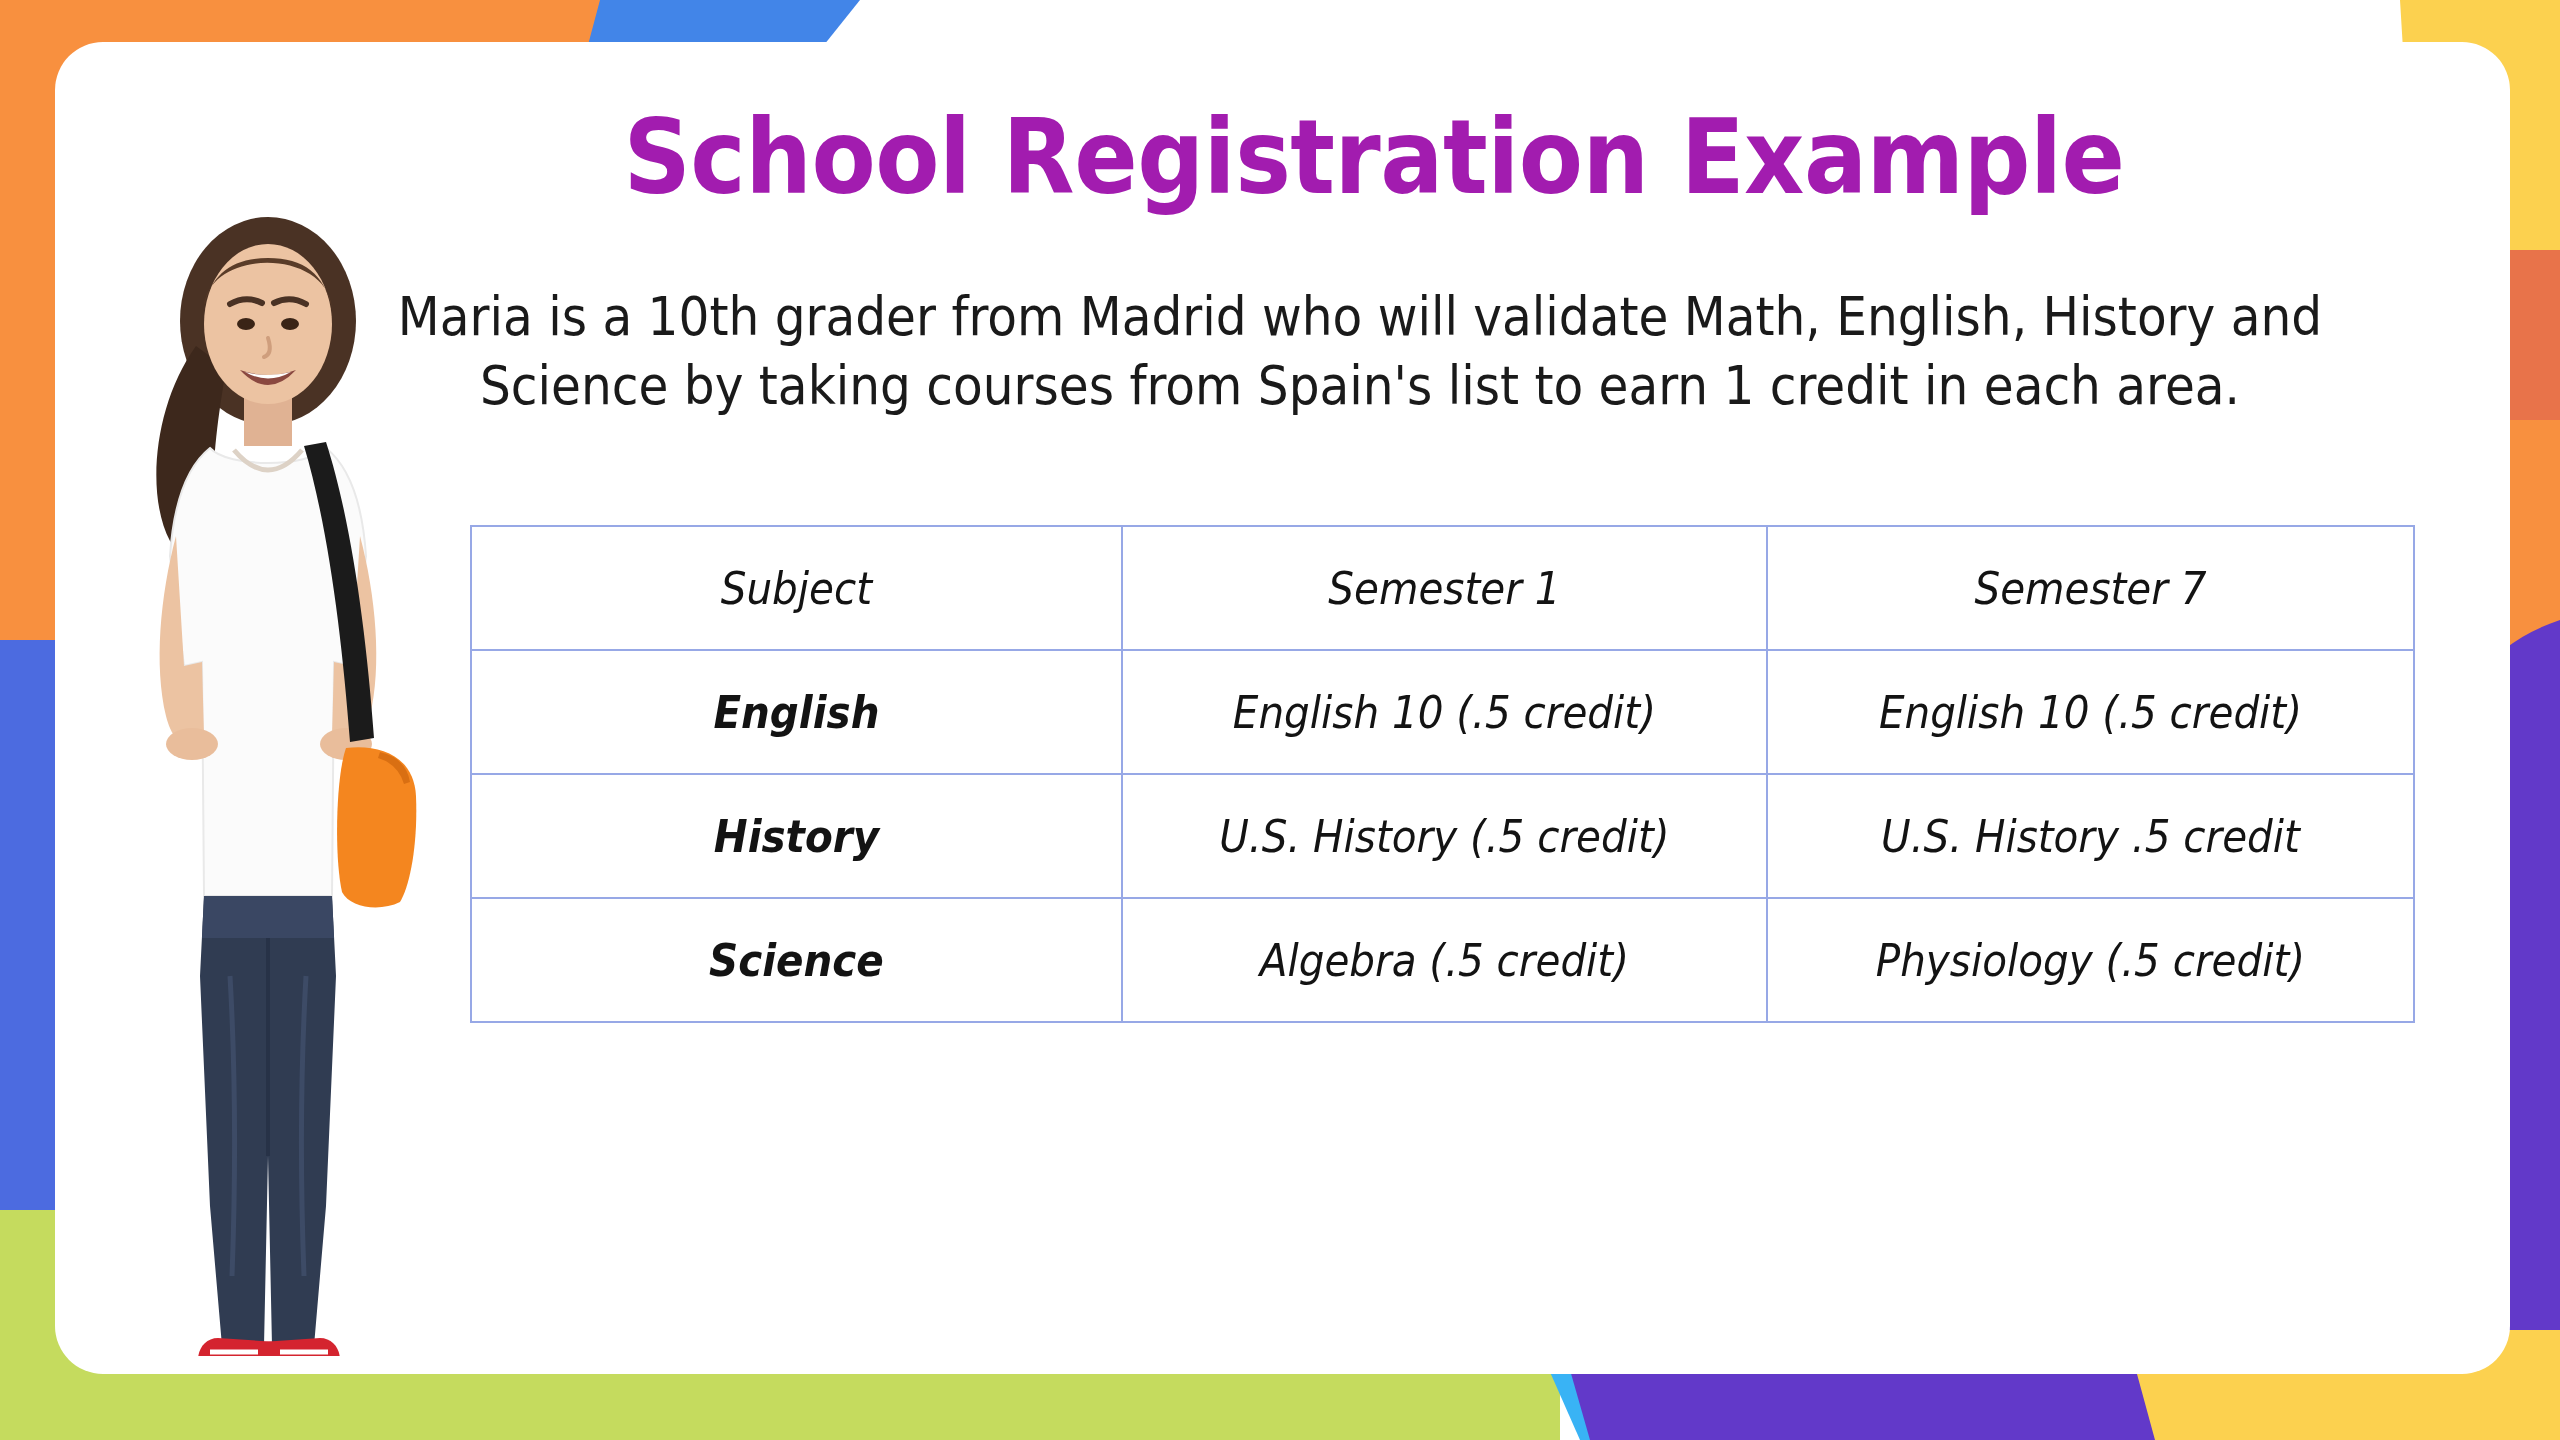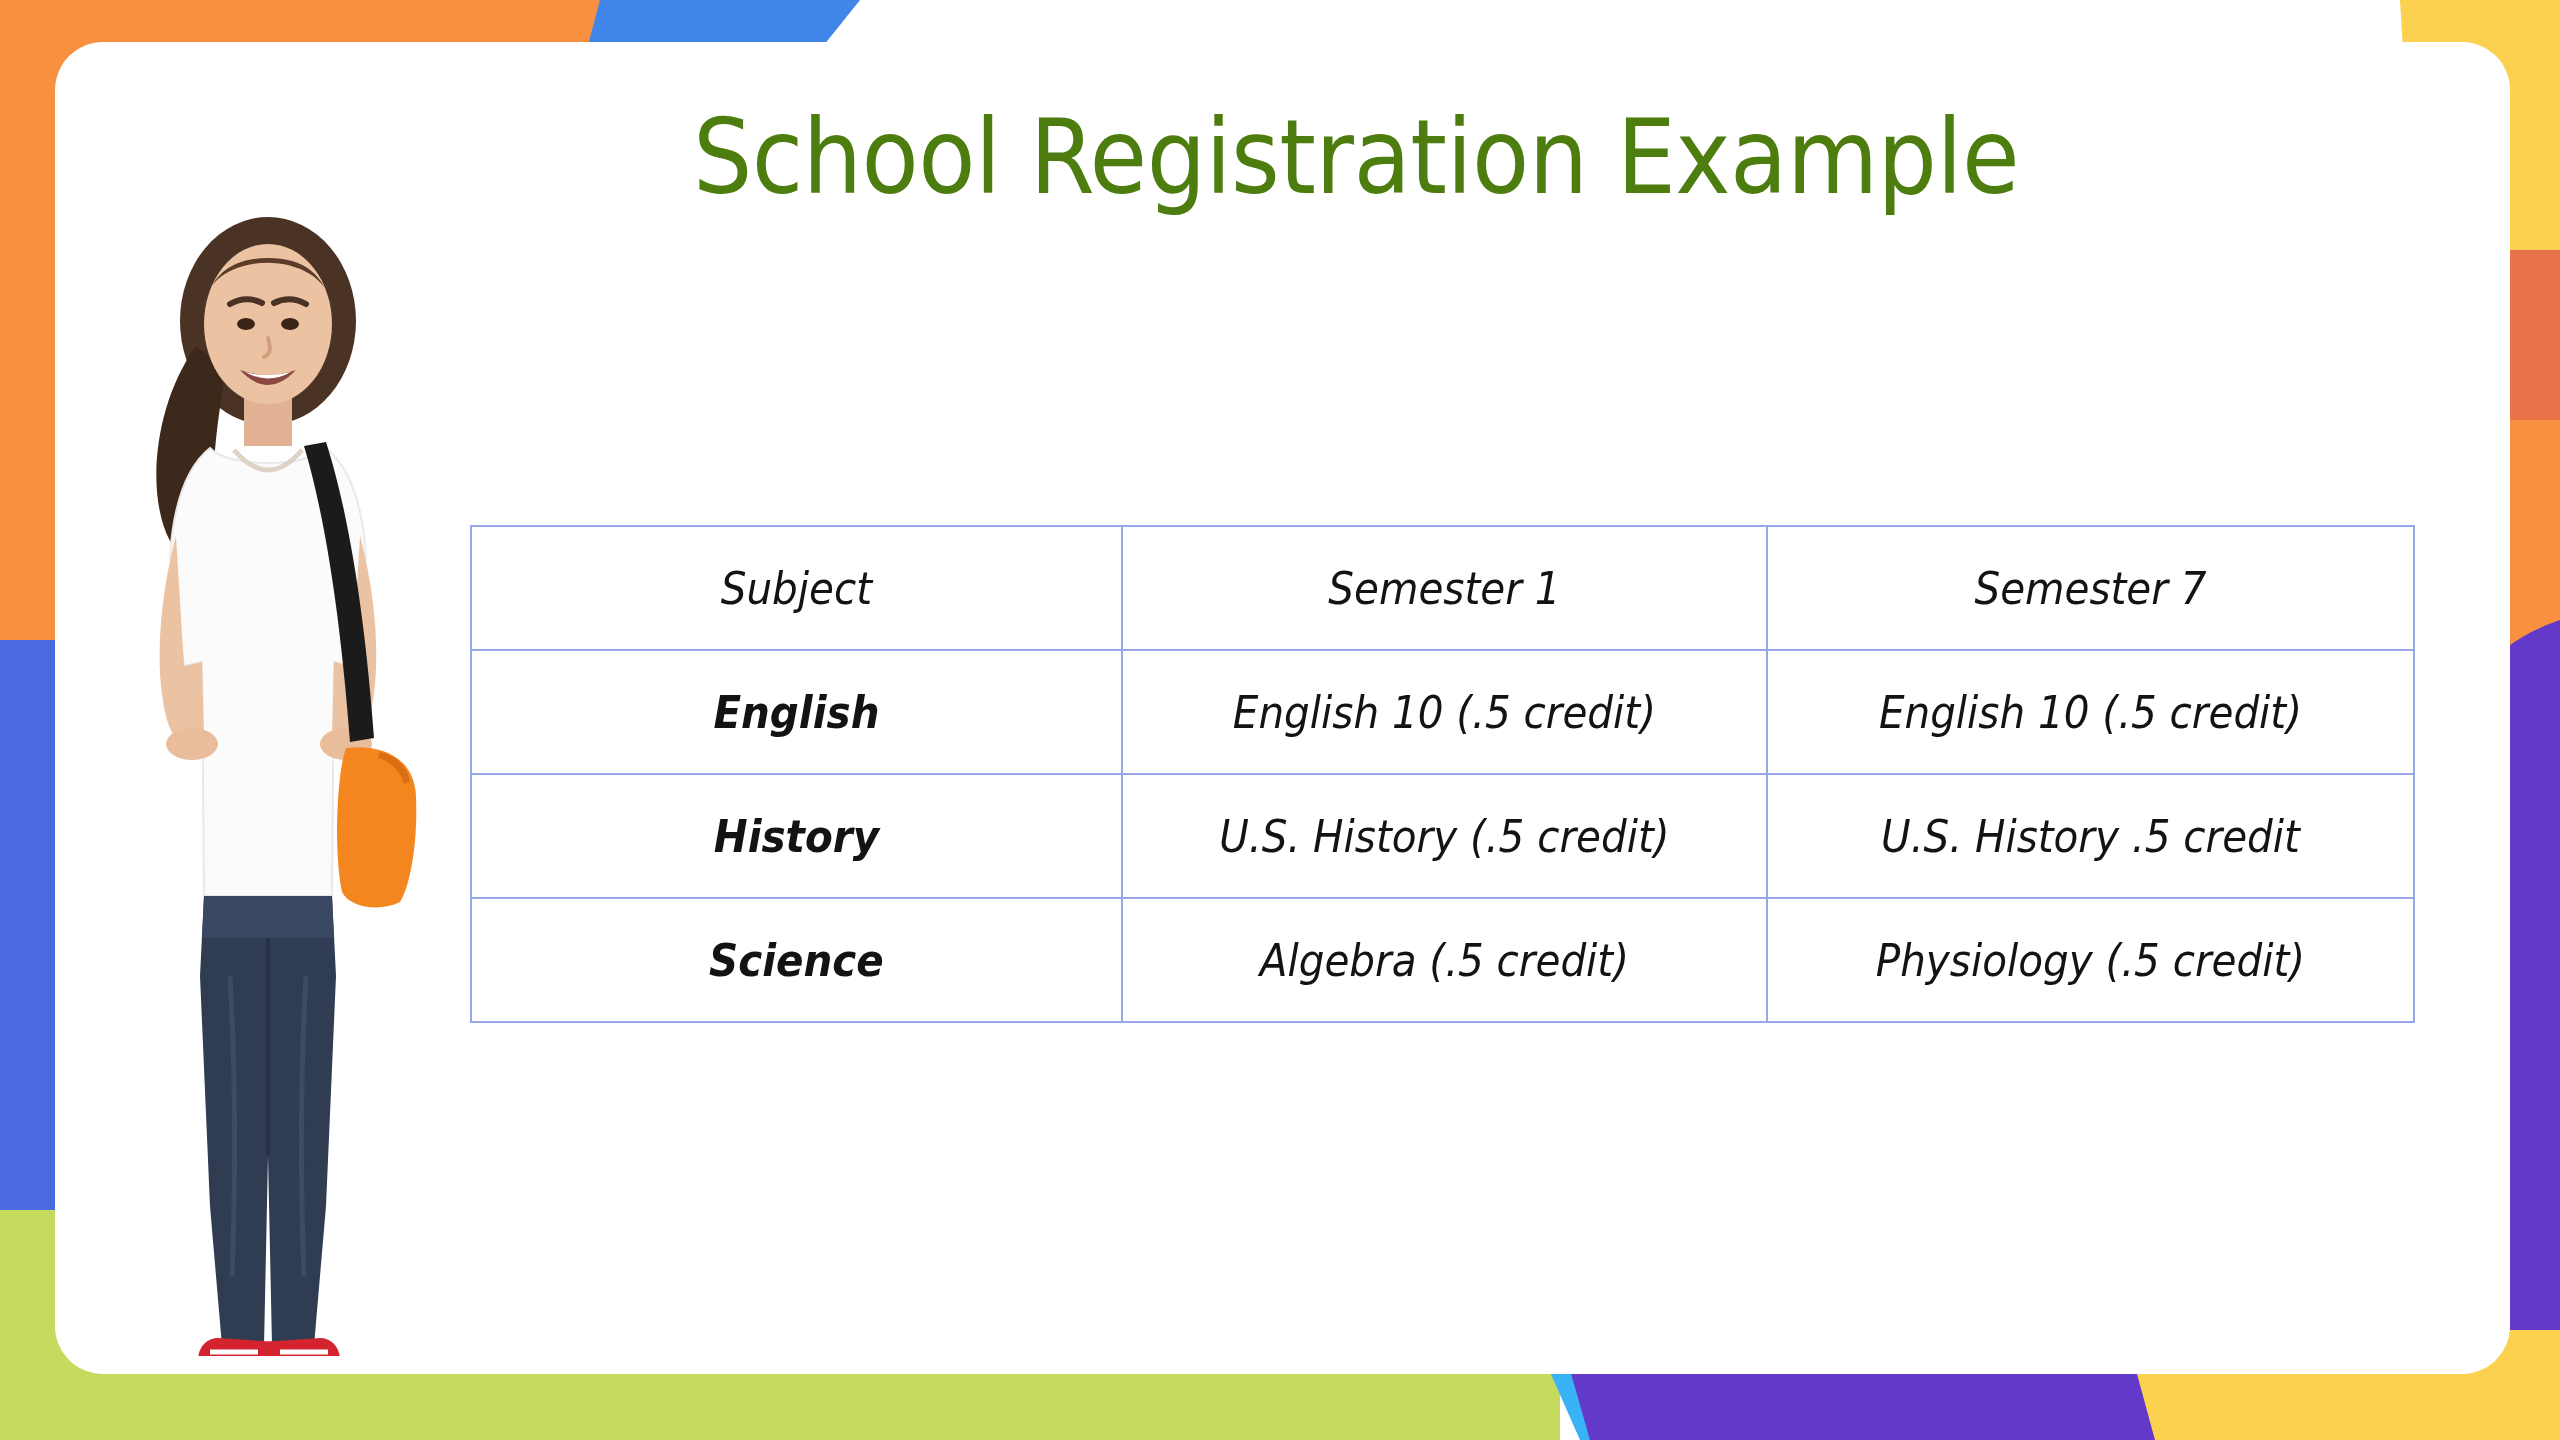--- a/index.html
+++ b/index.html
@@ -35,30 +35,30 @@
     width: 2455px;
     height: 1332px;
     background: #ffffff;
     border-radius: 48px;
     box-shadow: 0 0 0 0 rgba(0,0,0,0);
   }
 
   
   .title {
     position: absolute;
-    left: 326px;
+    left: 344px;
     top: 100px;
     width: 2060px;
     text-align: center;
     font-family: "Liberation Sans Narrow", "DejaVu Sans Condensed", "Liberation Sans", sans-serif;
-    font-weight: 400;
+    font-weight: 700;
     font-size: 104px;
     letter-spacing: -0.5px;
     line-height: 1.1;
-    color: #4d7c0f;
+    color: #a21caf;
     white-space: nowrap;
   }
 
   
   .subtitle {
     position: absolute;
     left: 300px;
     top: 282px;
     width: 2120px;
     text-align: center;
@@ -198,20 +198,21 @@
       <path d="M202,1142 C214,1142 222,1152 222,1164 L222,1184 C222,1192 214,1196 202,1196 L156,1196 C148,1196 144,1190 144,1182 L144,1146 Z" fill="#d4242f"></path>
       <rect x="78" y="1186" width="82" height="18" rx="9" fill="#f6f6f6"></rect>
       <rect x="142" y="1186" width="82" height="18" rx="9" fill="#f6f6f6"></rect>
       <path d="M92,1156 h48 M94,1170 h46" stroke="#ffffff" stroke-width="5"></path>
       <path d="M162,1156 h48 M164,1170 h46" stroke="#ffffff" stroke-width="5"></path>
     </svg>
   </div>
 
   <div class="title">School Registration Example</div>
 
+  <div class="subtitle">Maria is a 10th grader from Madrid who will validate Math, English, History and Science by taking courses from Spain's list to earn 1 credit in each area.</div>
 
   <div class="table-wrap">
     <table class="reg-table">
       <colgroup>
         <col class="c-subject">
         <col class="c-sem1">
         <col class="c-sem2">
       </colgroup>
       <thead>
         <tr>

